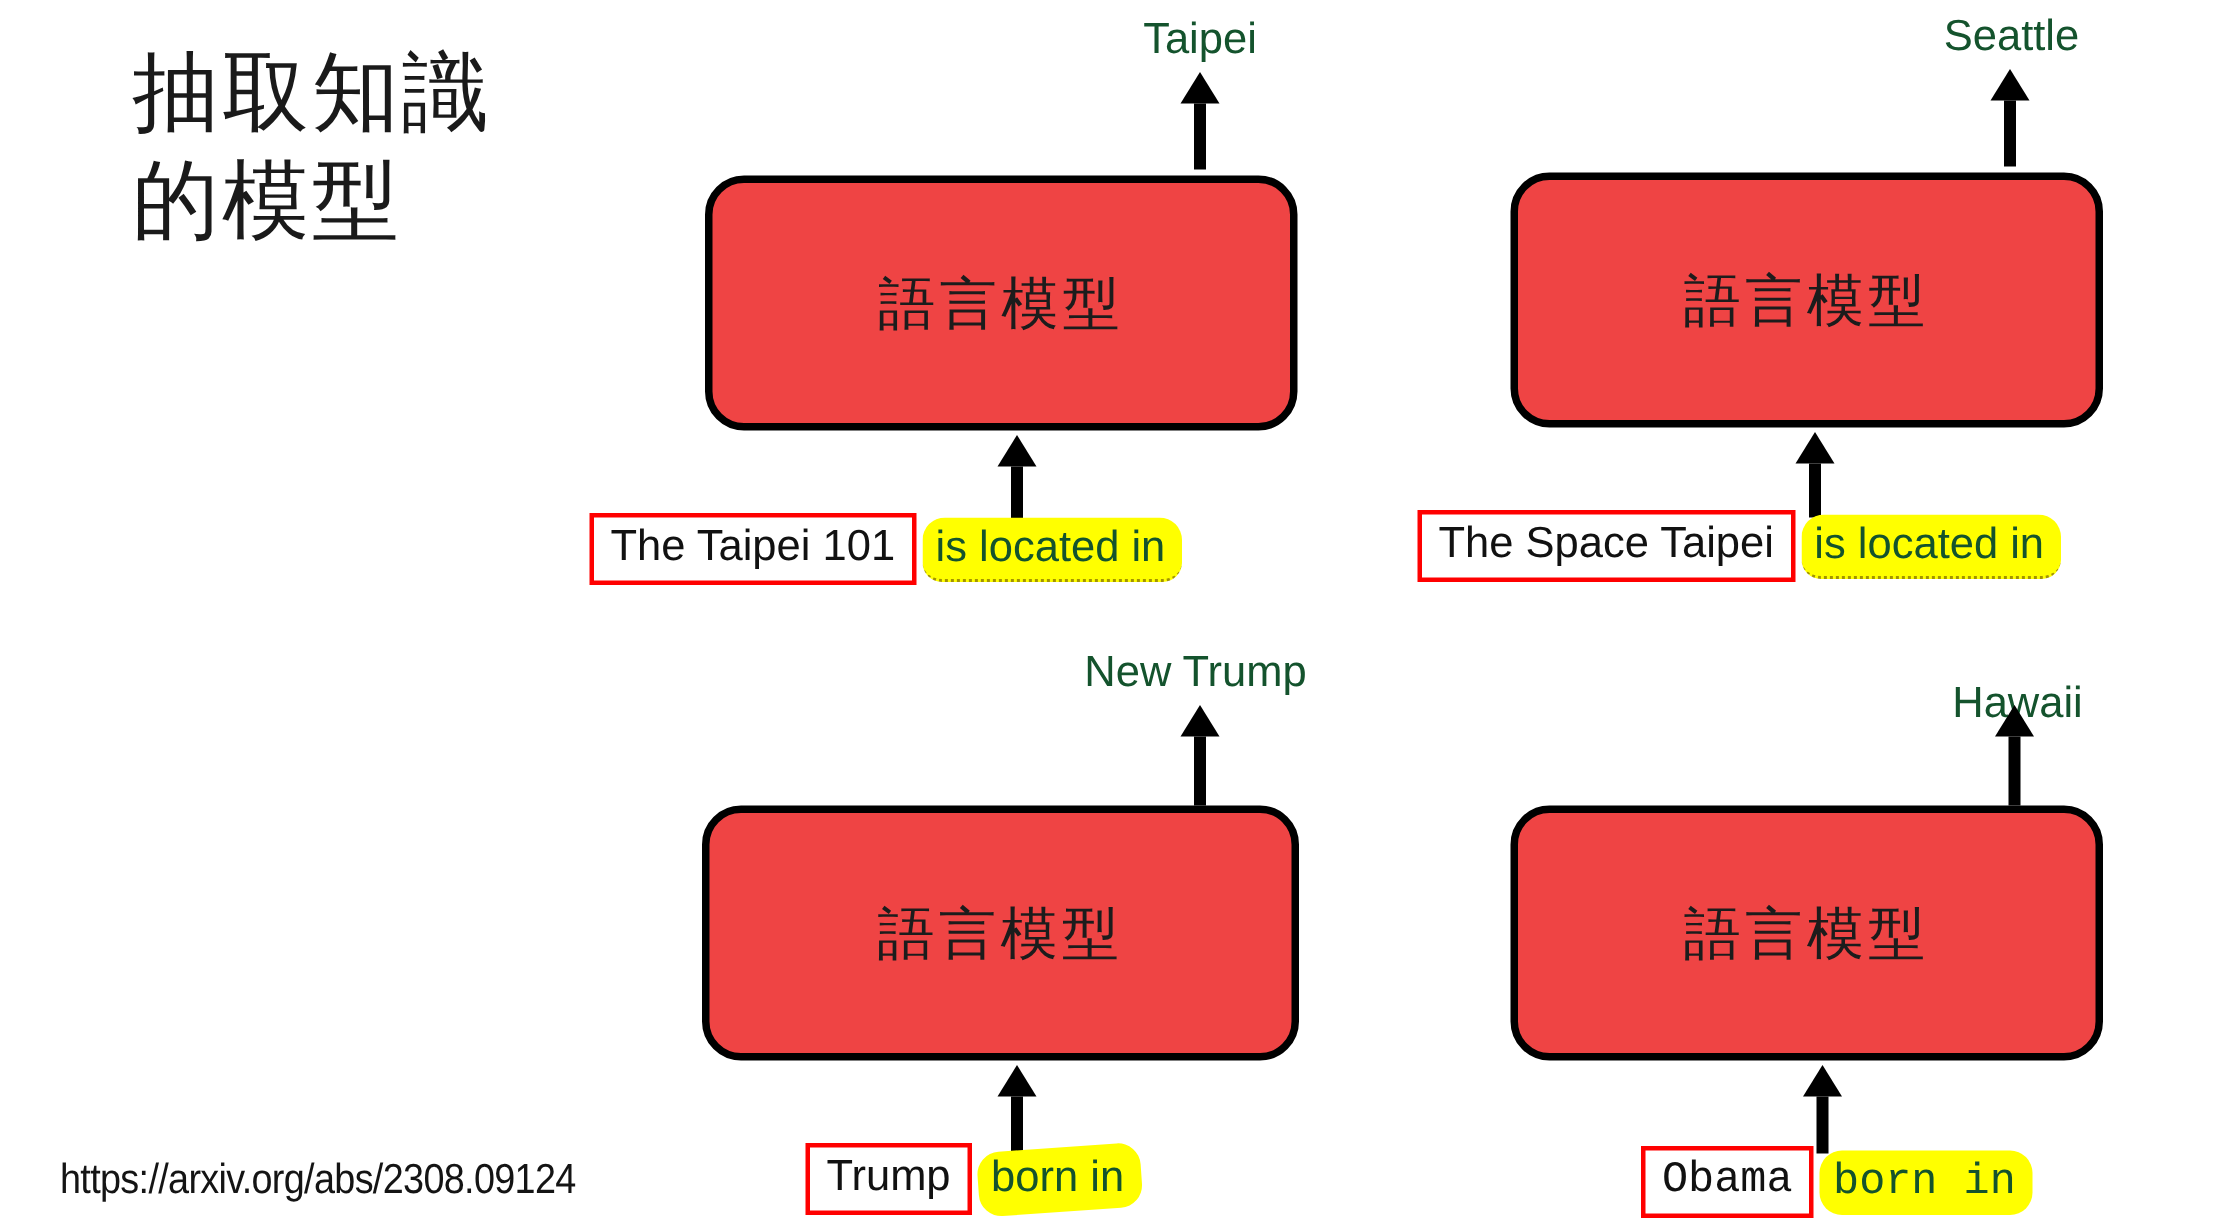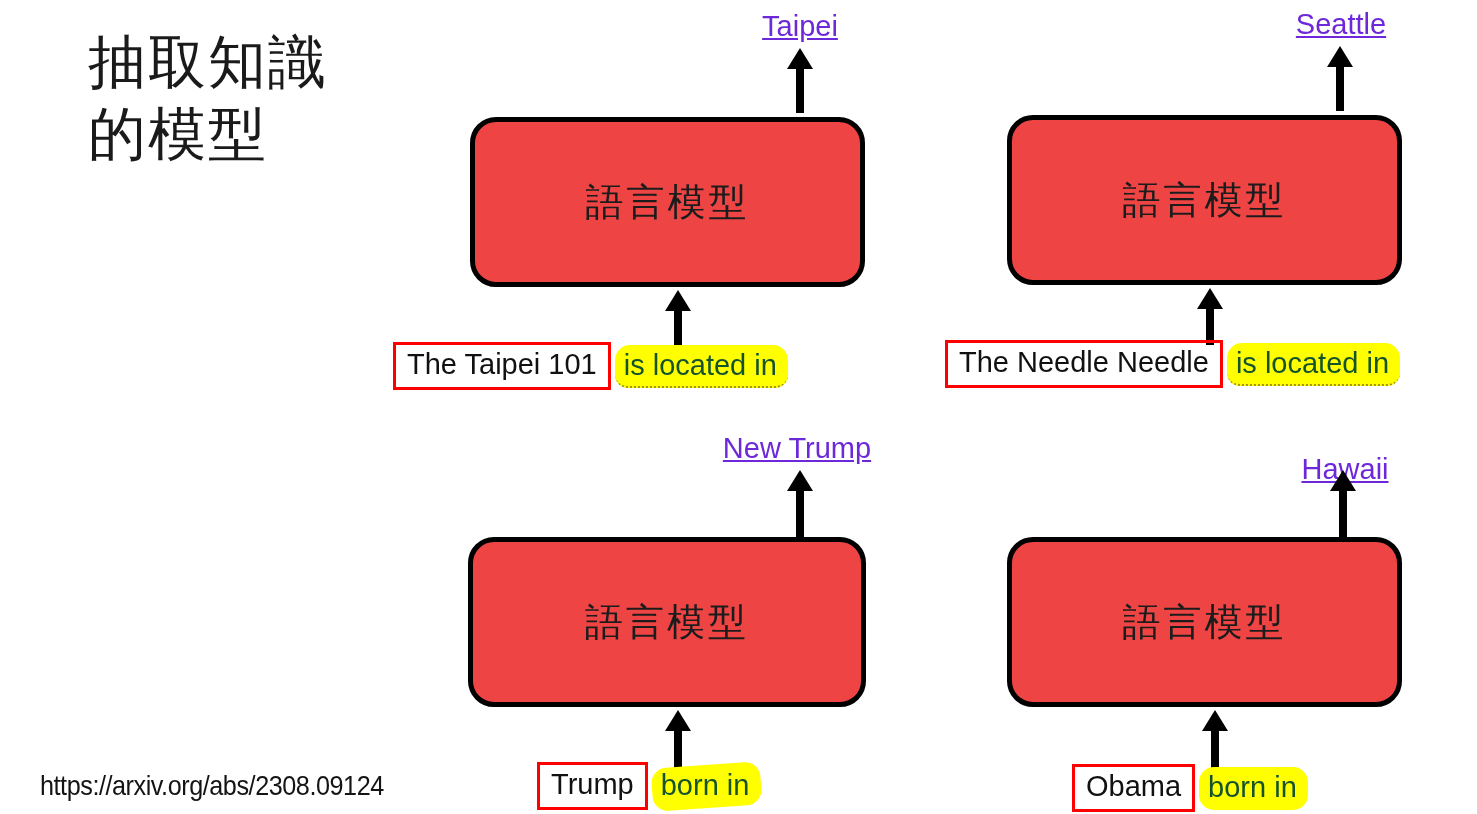--- a/index.html
+++ b/index.html
@@ -56,40 +56,39 @@
   .oa-br{left:1330px;top:470px;}
 
   .ia-tl{left:665px;top:290px;}
   .ia-tr{left:1197px;top:288px;}
   .ia-bl{left:665px;top:710px;}
   .ia-br{left:1202px;top:710px;}
 
   
   .output-label{
     position:absolute;
-    font-size:29px;color:#6d28d9;
+    font-size:29px;color:#14532d;
     transform:translateX(-50%);
     white-space:nowrap;
-    text-decoration:underline;
   }
   .ol-tl{left:800px;top:10px;}
   .ol-tr{left:1341px;top:8px;}
   .ol-bl{left:797px;top:432px;}
   .ol-br{left:1345px;top:453px;}
 
   
   .input-row{
     position:absolute;
     display:flex;align-items:center;
     font-size:29px;white-space:nowrap;
   }
   .ir-tl{left:393px;top:342px;}
   .ir-tr{left:945px;top:340px;}
   .ir-bl{left:537px;top:762px;justify-content:flex-end;}
-  .ir-br{left:1072px;top:764px;}
+  .ir-br{left:1094px;top:764px;font-family:Liberation Mono, monospace;}
 
   .entity-box{
     border:3px solid #ff0000;
     padding:3px 11px 6px 11px;
     color:#111111;
   }
   .hl{
     position:relative;z-index:0;
     padding:4px 11px 6px 9px;
     margin-left:4px;
@@ -144,21 +143,21 @@
     <div class="shaft sh-45"></div>
   </div>
   <div class="model-box box-tr">
     <span class="label">語言模型</span>
   </div>
   <div class="arrow-up ia-tr">
     <div class="head"></div>
     <div class="shaft sh-36"></div>
   </div>
   <div class="input-row ir-tr">
-    <span class="entity-box">The Needle Needle</span>
+    <span class="entity-box">The Space Taipei</span>
     <span class="hl dotted">is located in</span>
   </div>
 
   <div class="output-label ol-bl">New Trump</div>
   <div class="arrow-up oa-bl">
     <div class="head"></div>
     <div class="shaft sh-48"></div>
   </div>
   <div class="model-box box-bl">
     <span class="label">語言模型</span>

